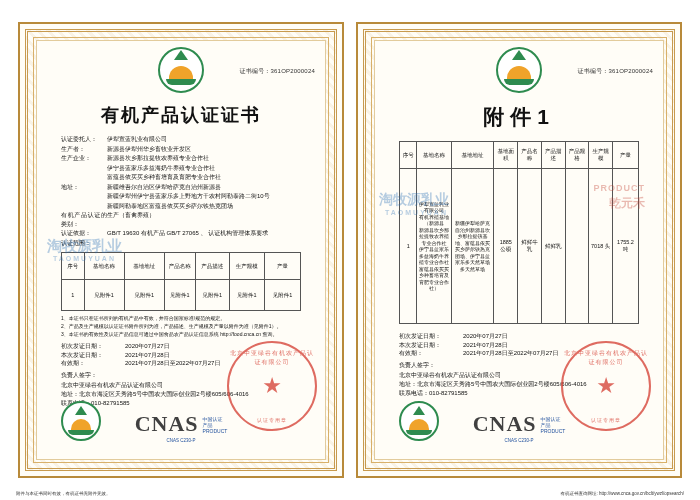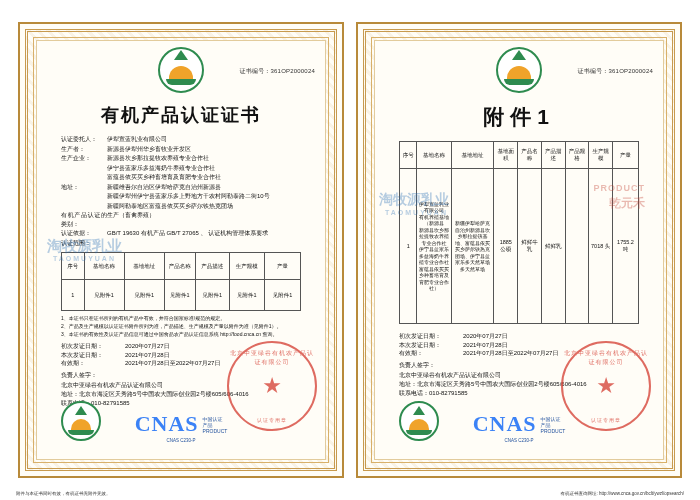--- a/index.html
+++ b/index.html
@@ -130,21 +130,21 @@
   .wm.red{color:#c0392b;}
   
   .footer{
     position:absolute;left:0;right:0;bottom:14px;height:54px;
   }
   .cnas{
     position:absolute;left:50%;transform:translateX(-50%);
     bottom:2px;text-align:center;
   }
   .cnas .big{
-    font-size:22px;font-weight:bold;color:#3b82f6;letter-spacing:1px;
+    font-size:22px;font-weight:bold;color:#404040;letter-spacing:1px;
     font-family:"Liberation Serif",serif;
   }
   .cnas .sub{font-size:4.5px;color:#1f4f9c;margin-top:1px;}
   .cnas-wrap{display:flex;align-items:flex-end;justify-content:center;gap:4px;}
   .cnas-side{font-size:5px;color:#1f4f9c;line-height:6px;text-align:left;padding-bottom:3px;}
   .greenlogo{
     position:absolute;left:24px;bottom:4px;width:40px;height:40px;
   }
   .greenlogo .c{
     position:absolute;inset:0;border-radius:50%;border:2px solid #2e8b4f;background:#fff;

